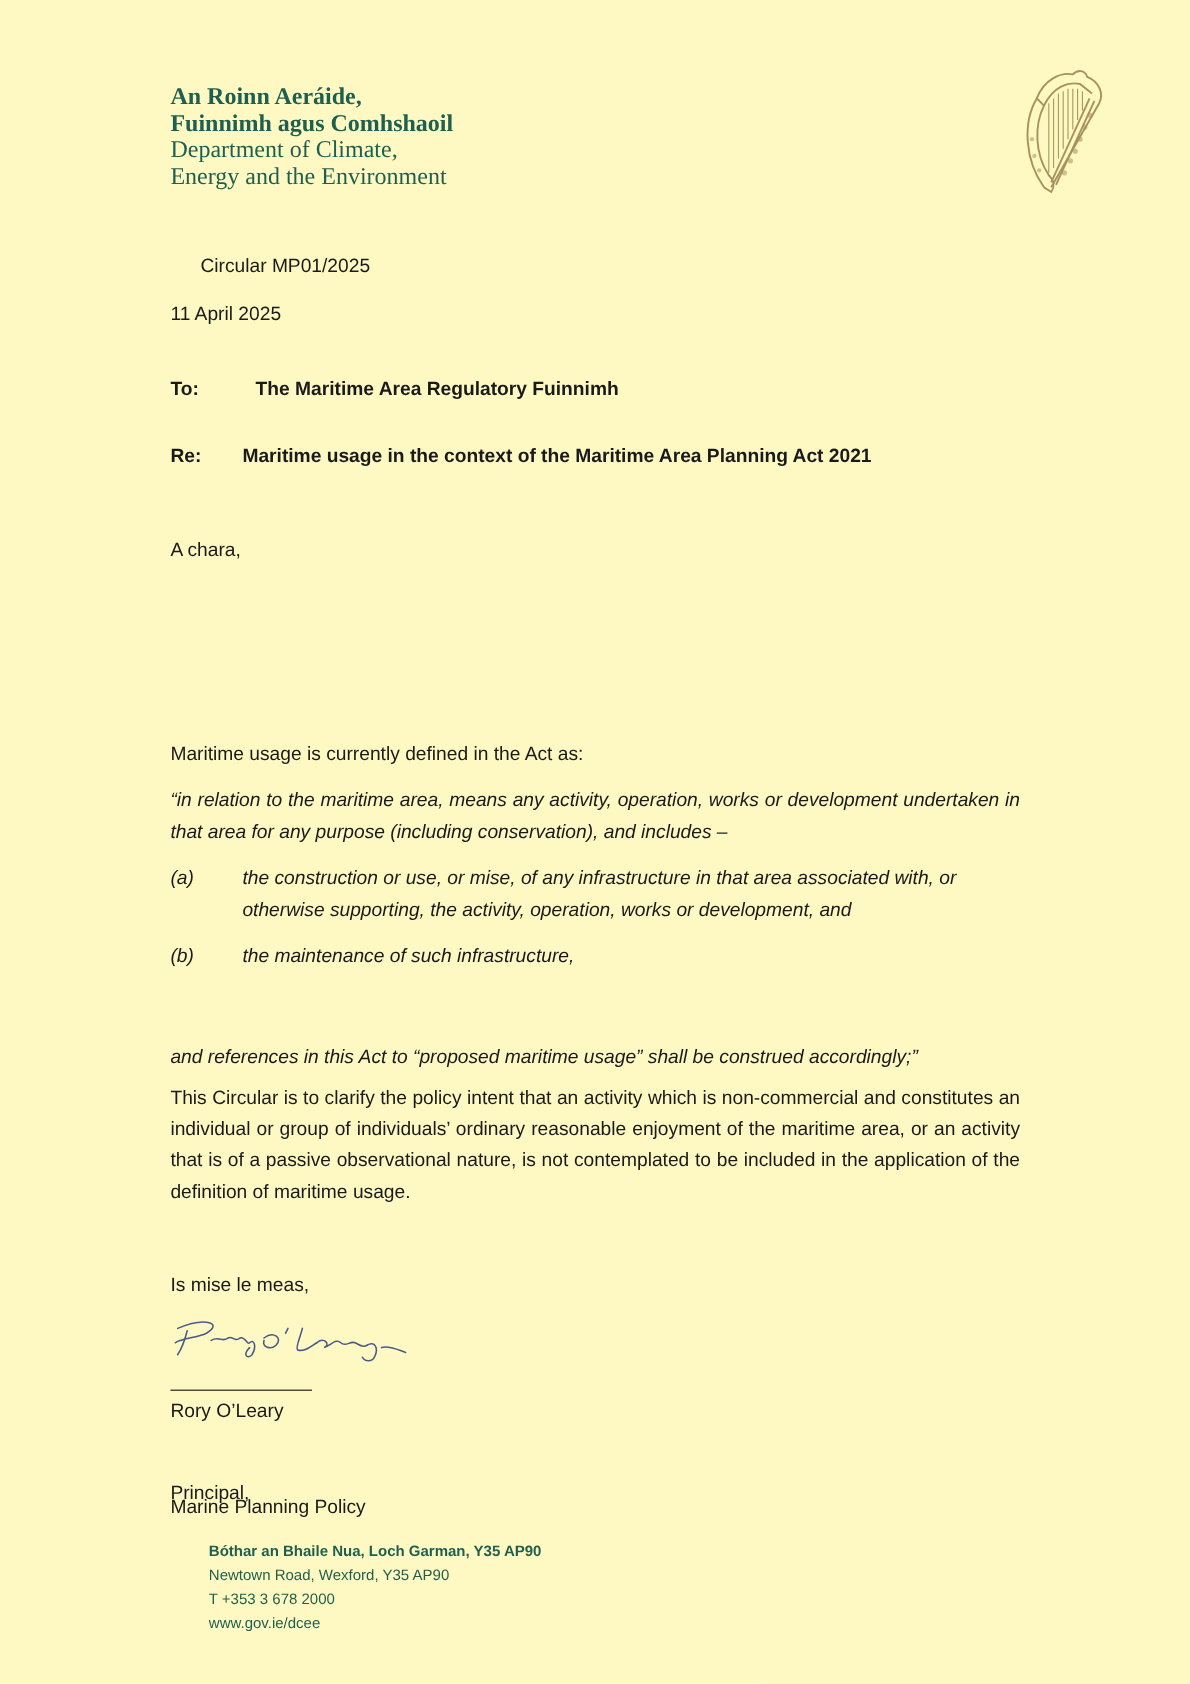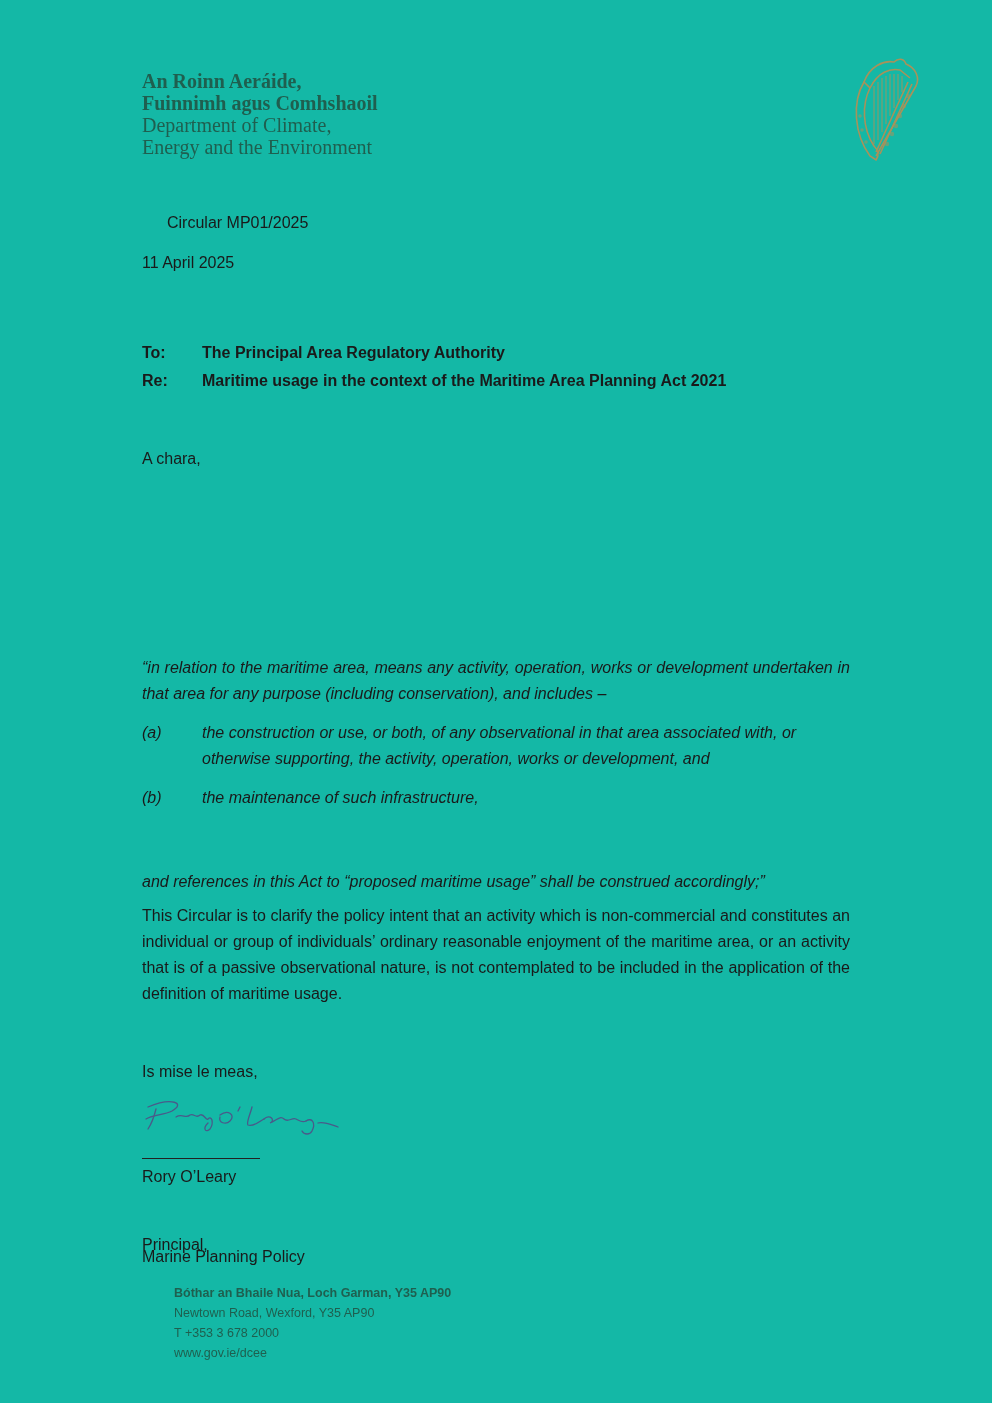--- a/index.html
+++ b/index.html
@@ -1,17 +1,17 @@
 <!DOCTYPE html>
 <html><head>
 <meta charset="utf-8">
 <style>
   html, body { margin: 0; padding: 0; background: #ffffff; }
   body { width: 992px; height: 1403px; position: relative; overflow: hidden; }
-  .page { position: absolute; left: 0; top: 0; width: 992px; height: 1403px; background: #14b8a6; }
+  .page { position: absolute; left: 0; top: 0; width: 992px; height: 1403px; background: #fef9c3; }
 
   .dept { position: absolute; left: 142px; top: 70px; color: #1f5f4f; font-family: "Liberation Serif", "DejaVu Serif", serif; font-size: 20px; line-height: 22px; }
   .dept .bold { font-weight: bold; }
   .harp { position: absolute; left: 850px; top: 56px; width: 72px; height: 108px; }
 
   .body-text { font-family: "Liberation Sans", "DejaVu Sans", sans-serif; font-size: 16px; color: #1a1a1a; }
   .abs { position: absolute; left: 142px; }
   .justify { text-align: justify; width: 708px; line-height: 26px; }
   .italic { font-style: italic; }
   .bold { font-weight: bold; }
@@ -68,38 +68,39 @@
         <circle cx="37" cy="88" r="2.2"></circle>
       <circle cx="10" cy="60" r="1.8"></circle>
         <circle cx="12" cy="74" r="1.8"></circle>
         <circle cx="16" cy="86" r="1.8"></circle>
     </g>
   </svg>
 
   <div class="body-text abs" style="top:214px;margin-left:25px;">Circular MP01/2025</div>
   <div class="body-text abs" style="top:254px;">11 April 2025</div>
 
-  <div class="body-text hdr-row" style="top:344px;">
+  <div class="body-text hdr-row" style="top:316px;gap:11px;">
     <span class="lbl">To:</span>
-    <span>The Principal Area Regulatory Authority</span>
+    <span>The Maritime Area Regulatory Fuinnimh</span>
   </div>
   <div class="body-text hdr-row" style="top:372px;">
     <span class="lbl">Re:</span>
     <span>Maritime usage in the context of the Maritime Area Planning Act 2021</span>
   </div>
 
   <div class="body-text abs" style="top:450px;">A chara,</div>
 
 
+  <div class="body-text abs" style="top:620px;">Maritime usage is currently defined in the Act as:</div>
 
   <div class="body-text abs justify italic" style="top:655px;">“in relation to the maritime area, means any activity, operation, works or development undertaken in that area for any purpose (including conservation), and includes –</div>
 
   <div class="body-text item" style="top:720px;">
     <span class="mark">(a)</span>
-    <span class="txt">the construction or use, or both, of any observational in that area associated with, or otherwise supporting, the activity, operation, works or development, and</span>
+    <span class="txt">the construction or use, or mise, of any infrastructure in that area associated with, or otherwise supporting, the activity, operation, works or development, and</span>
   </div>
   <div class="body-text item" style="top:785px;">
     <span class="mark">(b)</span>
     <span class="txt">the maintenance of such infrastructure,</span>
   </div>
 
   <div class="body-text abs italic" style="top:873px;">and references in this Act to “proposed maritime usage” shall be construed accordingly;”</div>
 
   <div class="body-text abs justify" style="top:903px;">This Circular is to clarify the policy intent that an activity which is non-commercial and constitutes an individual or group of individuals’ ordinary reasonable enjoyment of the maritime area, or an activity that is of a passive observational nature, is not contemplated to be included in the application of the definition of maritime usage.</div>
 

